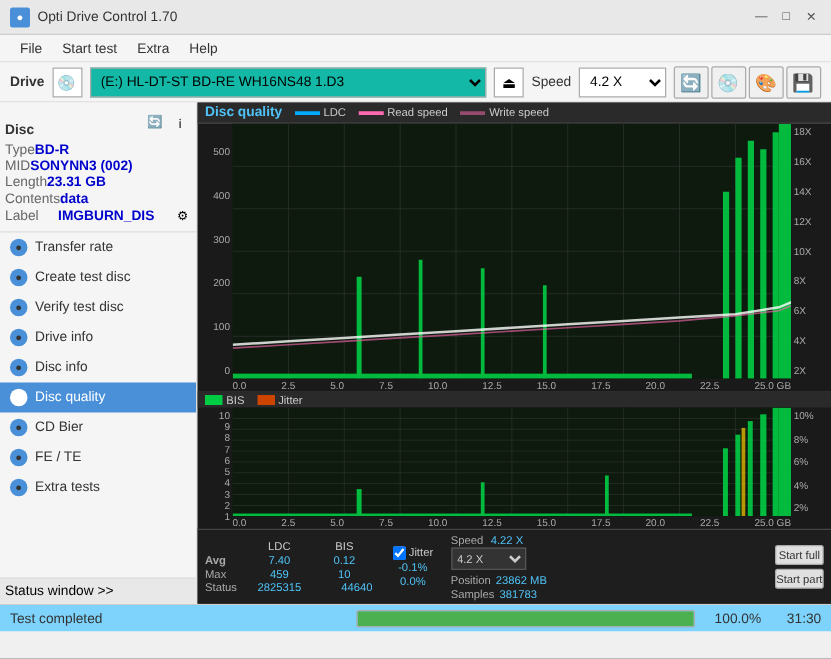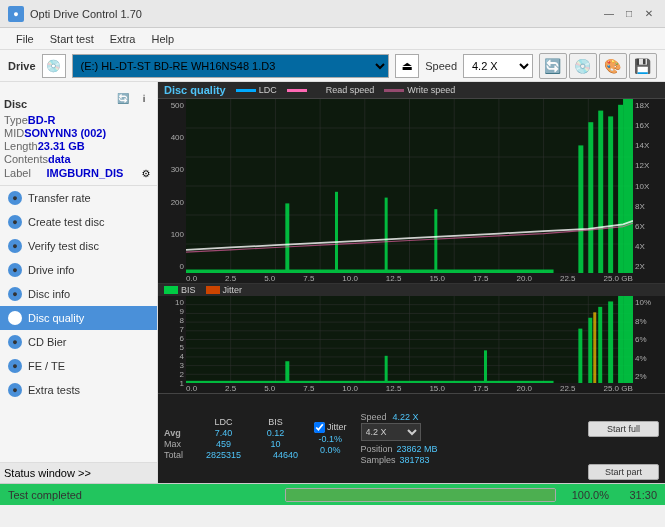--- a/index.html
+++ b/index.html
@@ -30,21 +30,21 @@
     
     .drivebar {
       background: #f5f5f5;
       display: flex; align-items: center;
       padding: 2px 8px; height: 32px;
       border-bottom: 1px solid #ddd; gap: 6px;
     }
     .drive-label { font-size: 11px; font-weight: bold; color: #333; }
     .drive-select {
       flex: 1; height: 24px; font-size: 11px; border: 1px solid #aaa;
-      background: #0369a1; padding: 0 4px;
+      background: #14b8a6; padding: 0 4px;
     }
     .drive-icon-btn {
       width: 24px; height: 24px; border: 1px solid #aaa; background: white;
       display: flex; align-items: center; justify-content: center;
       cursor: pointer; font-size: 12px;
     }
     .speed-label { font-size: 11px; color: #333; }
     .speed-select {
       width: 70px; height: 24px; font-size: 11px; border: 1px solid #aaa;
       background: white; padding: 0 4px;
@@ -84,35 +84,34 @@
     .nav-item {
       display: flex; align-items: center; padding: 5px 8px; cursor: pointer;
       font-size: 11px; color: #333; gap: 6px;
     }
     .nav-item.active { background: #4a90d9; color: white; }
     .nav-item-icon { width: 14px; height: 14px; border-radius: 50%; display: flex; align-items: center; justify-content: center; font-size: 9px; flex-shrink: 0; }
     .nav-item.active .nav-item-icon { }
 
     
     .statusbar {
-      height: 22px; background: #22c55e; border-top: 1px solid #ccc;
+      height: 22px; background: #7dd3fc; border-top: 1px solid #ccc;
       display: flex; align-items: center; padding: 0 8px; gap: 8px;
     }
     .status-text { font-size: 11px; color: #333; flex: 1; }
     .progress-bar-container {
       flex: 1; height: 14px; background: #ddd; border: 1px solid #aaa; border-radius: 2px; overflow: hidden;
     }
     .progress-bar-fill { height: 100%; background: #4caf50; }
     .progress-pct { font-size: 11px; color: #333; width: 45px; text-align: right; }
     .progress-time { font-size: 11px; color: #333; width: 40px; text-align: right; }
     .action-btn {
-      padding: 2px 16px; font-size: 9px; background: #e0e0e0;
+      padding: 2px 0; font-size: 9px; background: #e0e0e0;
       border: 1px solid #aaa; cursor: pointer; border-radius: 2px;
       color: #333;
-      margin-top: 24px;
     }
 
     .disc-label-row { display: flex; align-items: center; justify-content: space-between; }
     .disc-label-icon { width: 14px; height: 14px; font-size: 10px; display: flex; align-items: center; justify-content: center; }
   </style>
 </head>
 <body>
 
 <div class="titlebar">
   <div class="titlebar-left">
@@ -234,34 +233,34 @@
   </div>
 
   <div style="flex:1; display:flex; flex-direction:column; background:#1a1a1a; overflow:hidden;">
 
     <div style="background:#2a2a2a; padding:2px 6px; display:flex; align-items:center; gap:10px; border-bottom:1px solid #444; flex-shrink:0;">
       <span style="color:#4fc3f7; font-size:11px; font-weight:bold;">Disc quality</span>
       <div style="display:flex; align-items:center; gap:3px;">
         <div style="width:20px; height:3px; background:#00aaff;"></div>
         <span style="color:#ccc; font-size:9px;">LDC</span>
       </div>
-      <div style="display:flex; align-items:center; gap:19px;">
+      <div style="display:flex; align-items:center; gap:3px;">
         <div style="width:20px; height:3px; background:#ff69b4;"></div>
         <span style="color:#ccc; font-size:9px;">Read speed</span>
       </div>
       <div style="display:flex; align-items:center; gap:3px;">
         <div style="width:20px; height:3px; background:#ff69b4; opacity:0.5;"></div>
         <span style="color:#ccc; font-size:9px;">Write speed</span>
       </div>
     </div>
 
     <div style="flex:1; display:flex; flex-direction:column; min-height:0;">
       <div style="display:flex; flex:1; min-height:0;">
 
-        <div style="width:28px; display:flex; flex-direction:column; justify-content:space-between; padding:2px 2px 2px 0; color:#aaa; font-size:8px; text-align:right; flex-shrink:0;">
+        <div style="width:28px; display:flex; flex-direction:column; justify-content:space-between; padding:18px 2px 2px 0; color:#aaa; font-size:8px; text-align:right; flex-shrink:0;">
           <span>500</span>
           <span>400</span>
           <span>300</span>
           <span>200</span>
           <span>100</span>
           <span>0</span>
         </div>
 
         <div style="flex:1; position:relative; overflow:hidden; background:#0d1a0d;">
           <svg width="100%" height="100%" preserveAspectRatio="none" viewBox="0 0 450 150">
@@ -437,21 +436,21 @@
           <span style="width:30px; color:#aaa;font-weight:bold;">Avg</span>
           <span style="width:55px; text-align:center; color:#4fc3f7;">7.40</span>
           <span style="width:45px; text-align:center; color:#4fc3f7;">0.12</span>
         </div>
         <div style="display:flex; gap:2px;">
           <span style="width:30px; color:#aaa;">Max</span>
           <span style="width:55px; text-align:center; color:#4fc3f7;">459</span>
           <span style="width:45px; text-align:center; color:#4fc3f7;">10</span>
         </div>
         <div style="display:flex; gap:2px;">
-          <span style="width:30px; color:#aaa;">Total</span>
+          <span style="width:30px; color:#aaa;">Status</span>
           <span style="width:55px; text-align:center; color:#4fc3f7;">2825315</span>
           <span style="width:45px; text-align:right; color:#4fc3f7;">44640</span>
         </div>
       </div>
 
       <div style="display:flex; flex-direction:column; gap:1px; font-size:9px; margin-left:4px;">
         <div style="display:flex; align-items:center; gap:2px;">
           <input type="checkbox" checked="" style="width: 11px; height: 11px;">
           <span style="color:#ccc;">Jitter</span>
         </div>

